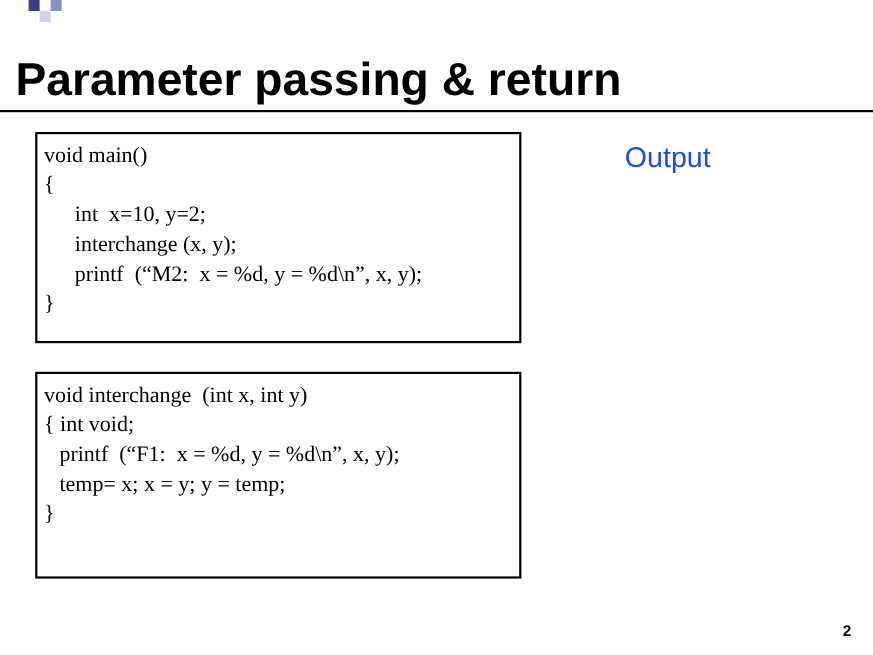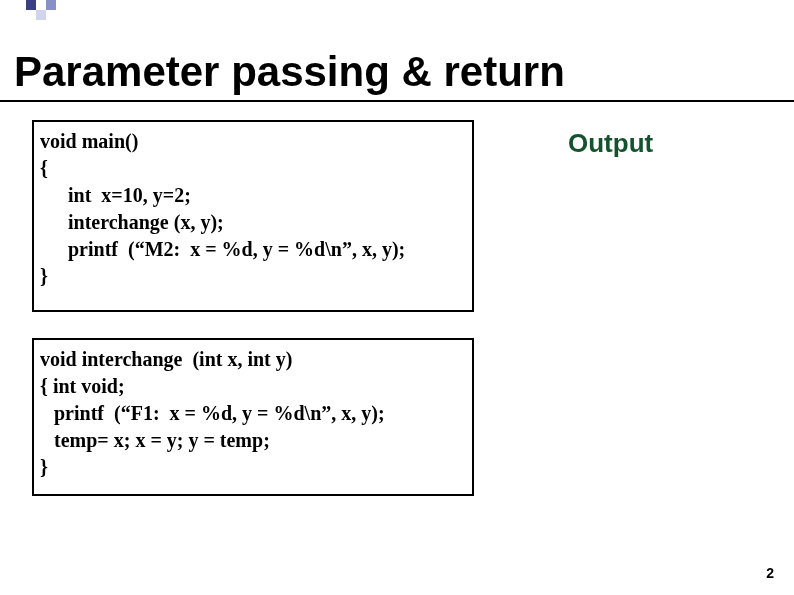--- a/index.html
+++ b/index.html
@@ -48,35 +48,35 @@
   }
   .code-box {
     position: absolute;
     left: 32px;
     width: 442px;
     border: 2px solid #000;
     padding: 6px 6px 6px 6px;
     font-family: "Times New Roman", Times, serif;
     font-size: 20px;
     line-height: 1.35;
-    font-weight: 700;
+    font-weight: 400;
     color: #000;
   }
   .code-box.first { top: 120px; height: 192px; }
-  .code-box.second { top: 338px; height: 158px; }
+  .code-box.second { top: 338px; height: 188px; }
   .cl { white-space: pre; margin: 0; }
   .ind { padding-left: 28px; }
   .ind2 { padding-left: 14px; }
   .output-label {
     position: absolute;
     top: 128px;
     left: 568px;
     font-size: 26px;
-    font-weight: 700;
-    color: #14532d;
+    font-weight: 400;
+    color: #1d4ed8;
   }
   .page-num {
     position: absolute;
     bottom: 14px;
     right: 20px;
     font-size: 14px;
     font-weight: 700;
     font-family: Arial, sans-serif;
     color: #000;
   }

